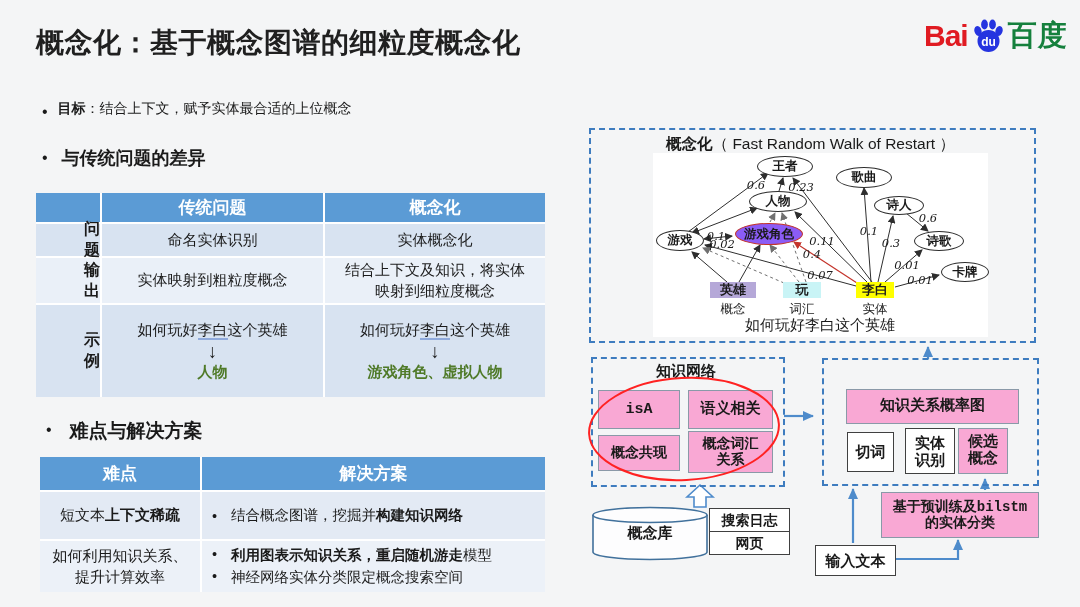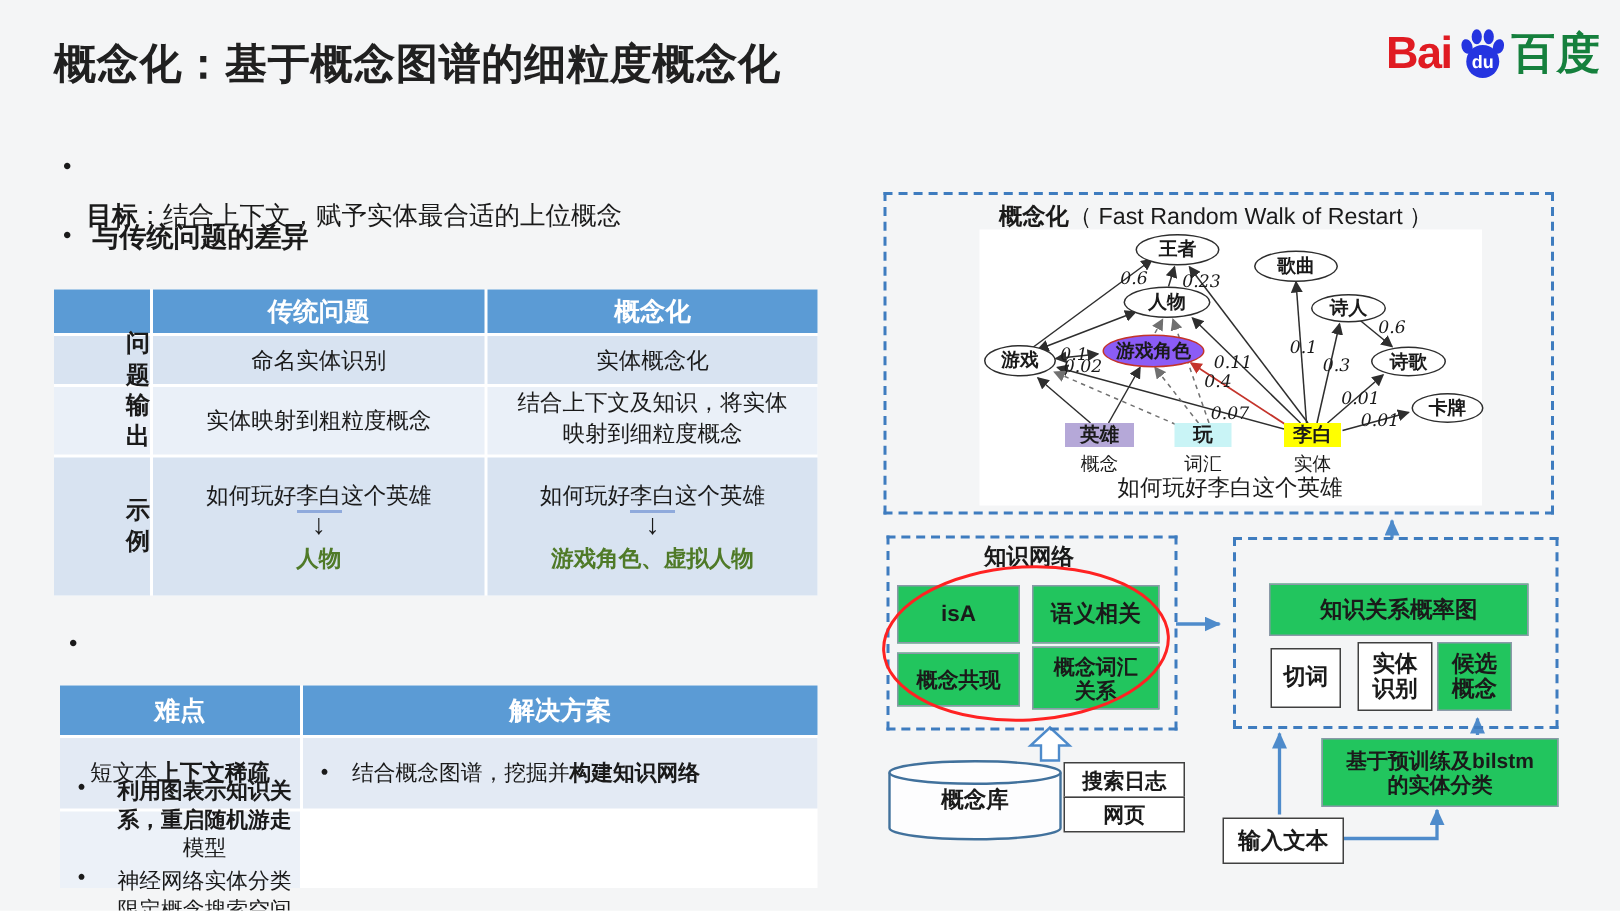--- a/index.html
+++ b/index.html
@@ -9,38 +9,38 @@
   .flexc{display:flex;align-items:center;justify-content:center;text-align:center;}
   .b{font-weight:700;}
   .green{color:#4F7A28;font-weight:700;}
 
   
   .slide-title{left:36px;top:24px;font-size:28px;font-weight:700;color:#202020;letter-spacing:.5px;}
   .bullet-row{display:flex;align-items:flex-start;}
   .dot{font-size:16px;line-height:24px;}
 
   
-  .grid-table{display:grid;gap:2px;background:#fff;font-family:Liberation Mono, monospace;}
+  .grid-table{display:grid;gap:2px;background:#fff;}
   .cell{display:flex;align-items:center;justify-content:center;text-align:center;}
   .th{background:#5B9BD5;color:#fff;font-weight:700;font-size:17px;}
   .rowlab{font-weight:700;font-size:16px;padding-left:48px;}
   .t1a{background:#D8E3F1;}
   .t1b{background:#EAF0F8;}
   .t2a{background:#E3EAF4;}
   .t2b{background:#ECF1F8;}
   .ul{border-bottom:2px solid #8FAADC;}
 
   
   .dashedbox{border:2px dashed #3E7CBF;}
   .gnode{border:1.2px solid #2e2e2e;border-radius:50%;background:#fff;display:flex;align-items:center;
          justify-content:center;font-size:12.5px;font-weight:600;}
   .tagbox{display:flex;align-items:center;justify-content:center;font-size:13px;font-weight:700;}
   .wlabel{font-family:"DejaVu Serif",serif;font-style:italic;font-size:11.5px;width:30px;text-align:center;}
-  .graybox{background:#22c55e;border:1.2px solid #8A99A8;display:flex;align-items:center;justify-content:center;
-           font-weight:700;text-align:center;font-size:15px;line-height:1.15;}
+  .graybox{background:#f9a8d4;border:1.2px solid #8A99A8;display:flex;align-items:center;justify-content:center;
+           font-weight:700;text-align:center;font-size:15px;line-height:1.15;font-family:Liberation Mono, monospace;}
   .whitebox{background:#fff;border:1.5px solid #404040;display:flex;align-items:center;justify-content:center;
             font-weight:700;text-align:center;font-size:15px;line-height:1.15;}
   .boxtitle{font-size:15px;font-weight:700;text-align:center;}
   .small-lab{font-size:12.5px;text-align:center;}
   svg.lay{position:absolute;left:0;top:0;pointer-events:none;}
 
   
   .logo{left:924px;top:16px;display:flex;align-items:center;}
   .logo .bai{font-size:30px;font-weight:700;color:#E01B22;letter-spacing:-1px;}
   .logo .cn{font-size:29px;font-weight:700;color:#15803d;letter-spacing:1px;}
@@ -118,21 +118,21 @@
       <ellipse cx="22.5" cy="6.5" rx="3.4" ry="5" fill="#2534E0"></ellipse>
       <ellipse cx="29" cy="13" rx="3.6" ry="5" fill="#2534E0" transform="rotate(18 29 13)"></ellipse>
       <circle cx="18.5" cy="23" r="11" fill="#2534E0"></circle>
       <text x="18.5" y="27.5" text-anchor="middle" font-size="12" font-weight="bold" fill="#ffffff" font-family="Liberation Sans, sans-serif">du</text>
     </svg>
     <span class="cn">百度</span>
   </div>
 
   <div class="abs bullet-row" style="left:42px;top:100px;gap:10px;">
     <span class="dot">•</span>
-    <span style="font-size:17px;margin-top:32px;">
+    <span style="font-size:14px;">
       <span class="b">目标</span><span>：结合上下文，赋予实体最合适的上位概念</span>
     </span>
   </div>
 
   <div class="abs bullet-row" style="left:42px;top:146px;gap:14px;">
     <span class="dot">•</span>
     <span class="b" style="font-size:18px;">与传统问题的差异</span>
   </div>
 
   <div class="abs grid-table" style="left:36px;top:193px;width:509px;grid-template-columns:64px 221px 220px;grid-template-rows:29px 32px 45px 92px;">
@@ -159,34 +159,39 @@
     </div>
     <div class="cell t1a" style="flex-direction:column;gap:2px;font-size:15px;">
       <span><span>如何玩好</span><span class="ul">李白</span><span>这个英雄</span></span>
       <span style="font-size:19px;line-height:1;">↓</span>
       <span class="green">游戏角色、虚拟人物</span>
     </div>
   </div>
 
   <div class="abs bullet-row" style="left:46px;top:418px;gap:18px;">
     <span class="dot">•</span>
+    <span class="b" style="font-size:19px;">难点与解决方案</span>
   </div>
 
   <div class="abs grid-table" style="left:40px;top:457px;width:505px;grid-template-columns:160px 343px;grid-template-rows:33px 47px 51px;">
     <div class="cell th">难点</div>
     <div class="cell th">解决方案</div>
 
     <div class="cell t2a" style="font-size:15px;">
       <span><span>短文本</span><span class="b">上下文稀疏</span></span>
     </div>
     <div class="cell t2a" style="font-size:14.5px;justify-content:flex-start;padding-left:10px;gap:14px;">
       <span>•</span>
       <span><span>结合概念图谱，挖掘并</span><span class="b">构建知识网络</span></span>
     </div>
 
+    <div class="cell t2b" style="font-size:15px;flex-direction:column;line-height:1.35;">
+      <span>如何利用知识关系、</span>
+      <span>提升计算效率</span>
+    </div>
     <div class="cell t2b" style="font-size:14.5px;flex-direction:column;align-items:flex-start;justify-content:center;padding-left:10px;gap:3px;">
       <span style="display:flex;gap:14px;">
         <span>•</span>
         <span><span class="b">利用图表示知识关系，重启随机游走</span><span>模型</span></span>
       </span>
       <span style="display:flex;gap:14px;">
         <span>•</span>
         <span>神经网络实体分类限定概念搜索空间</span>
       </span>
     </div>

